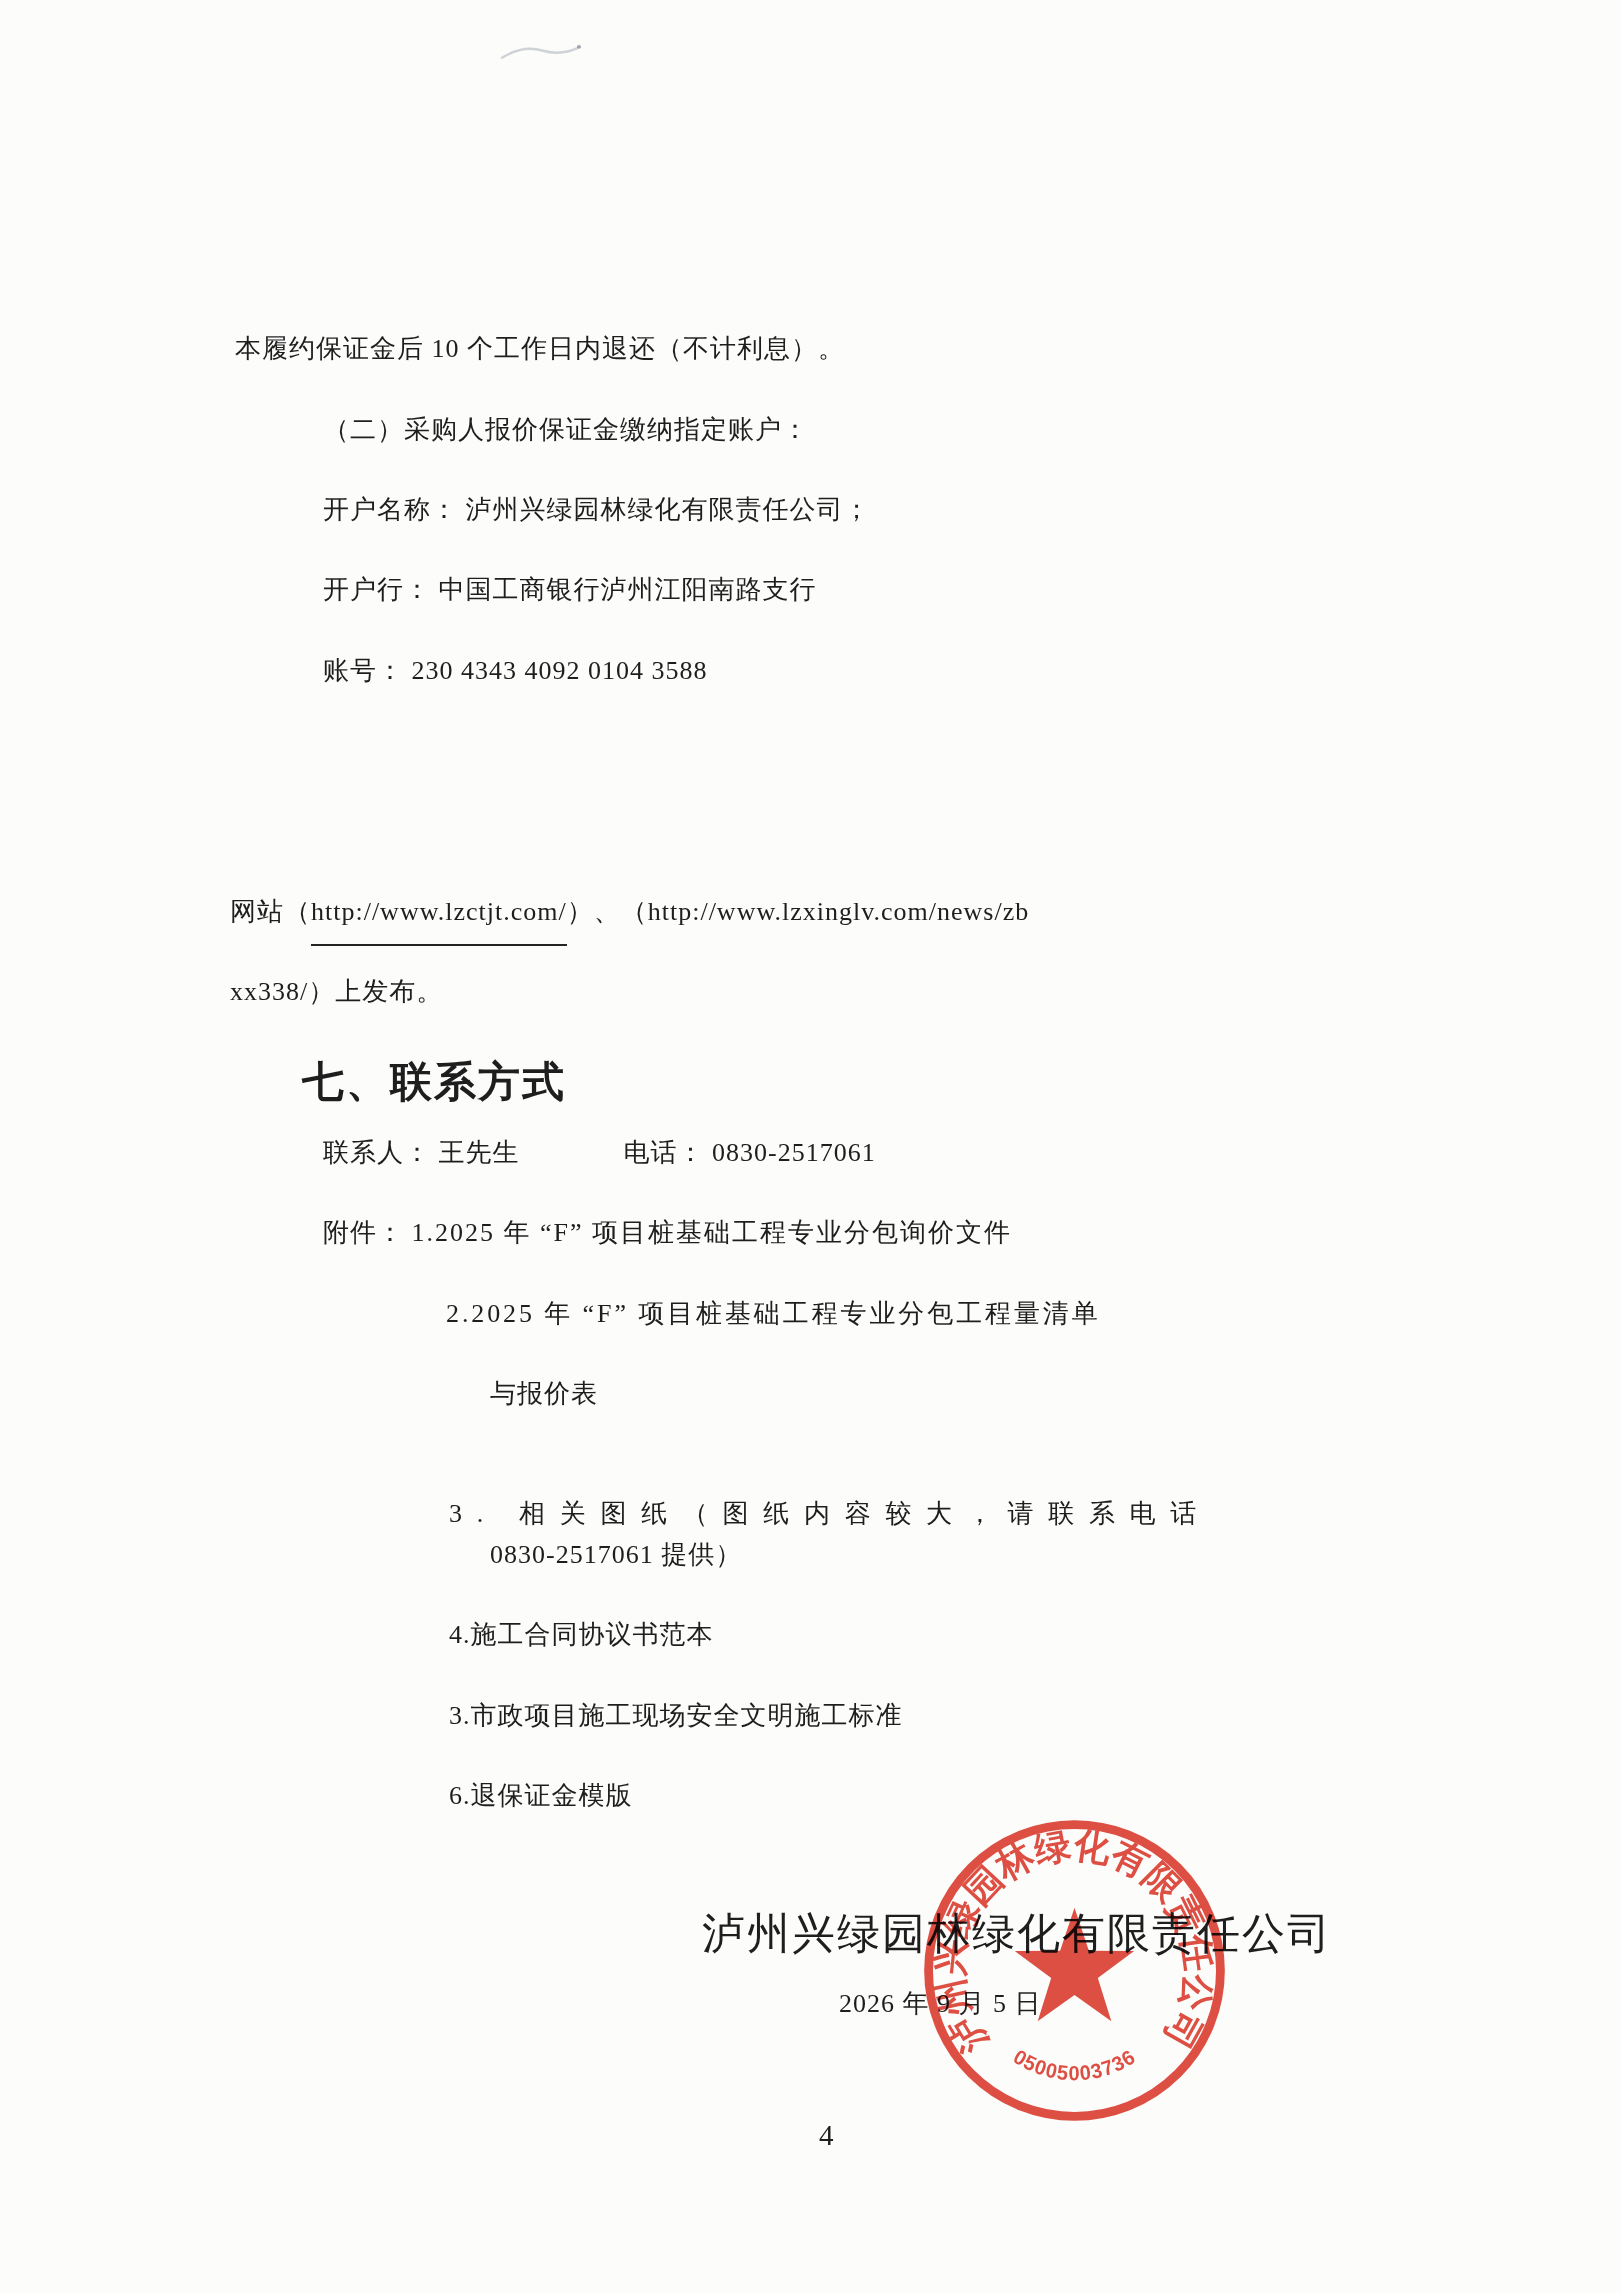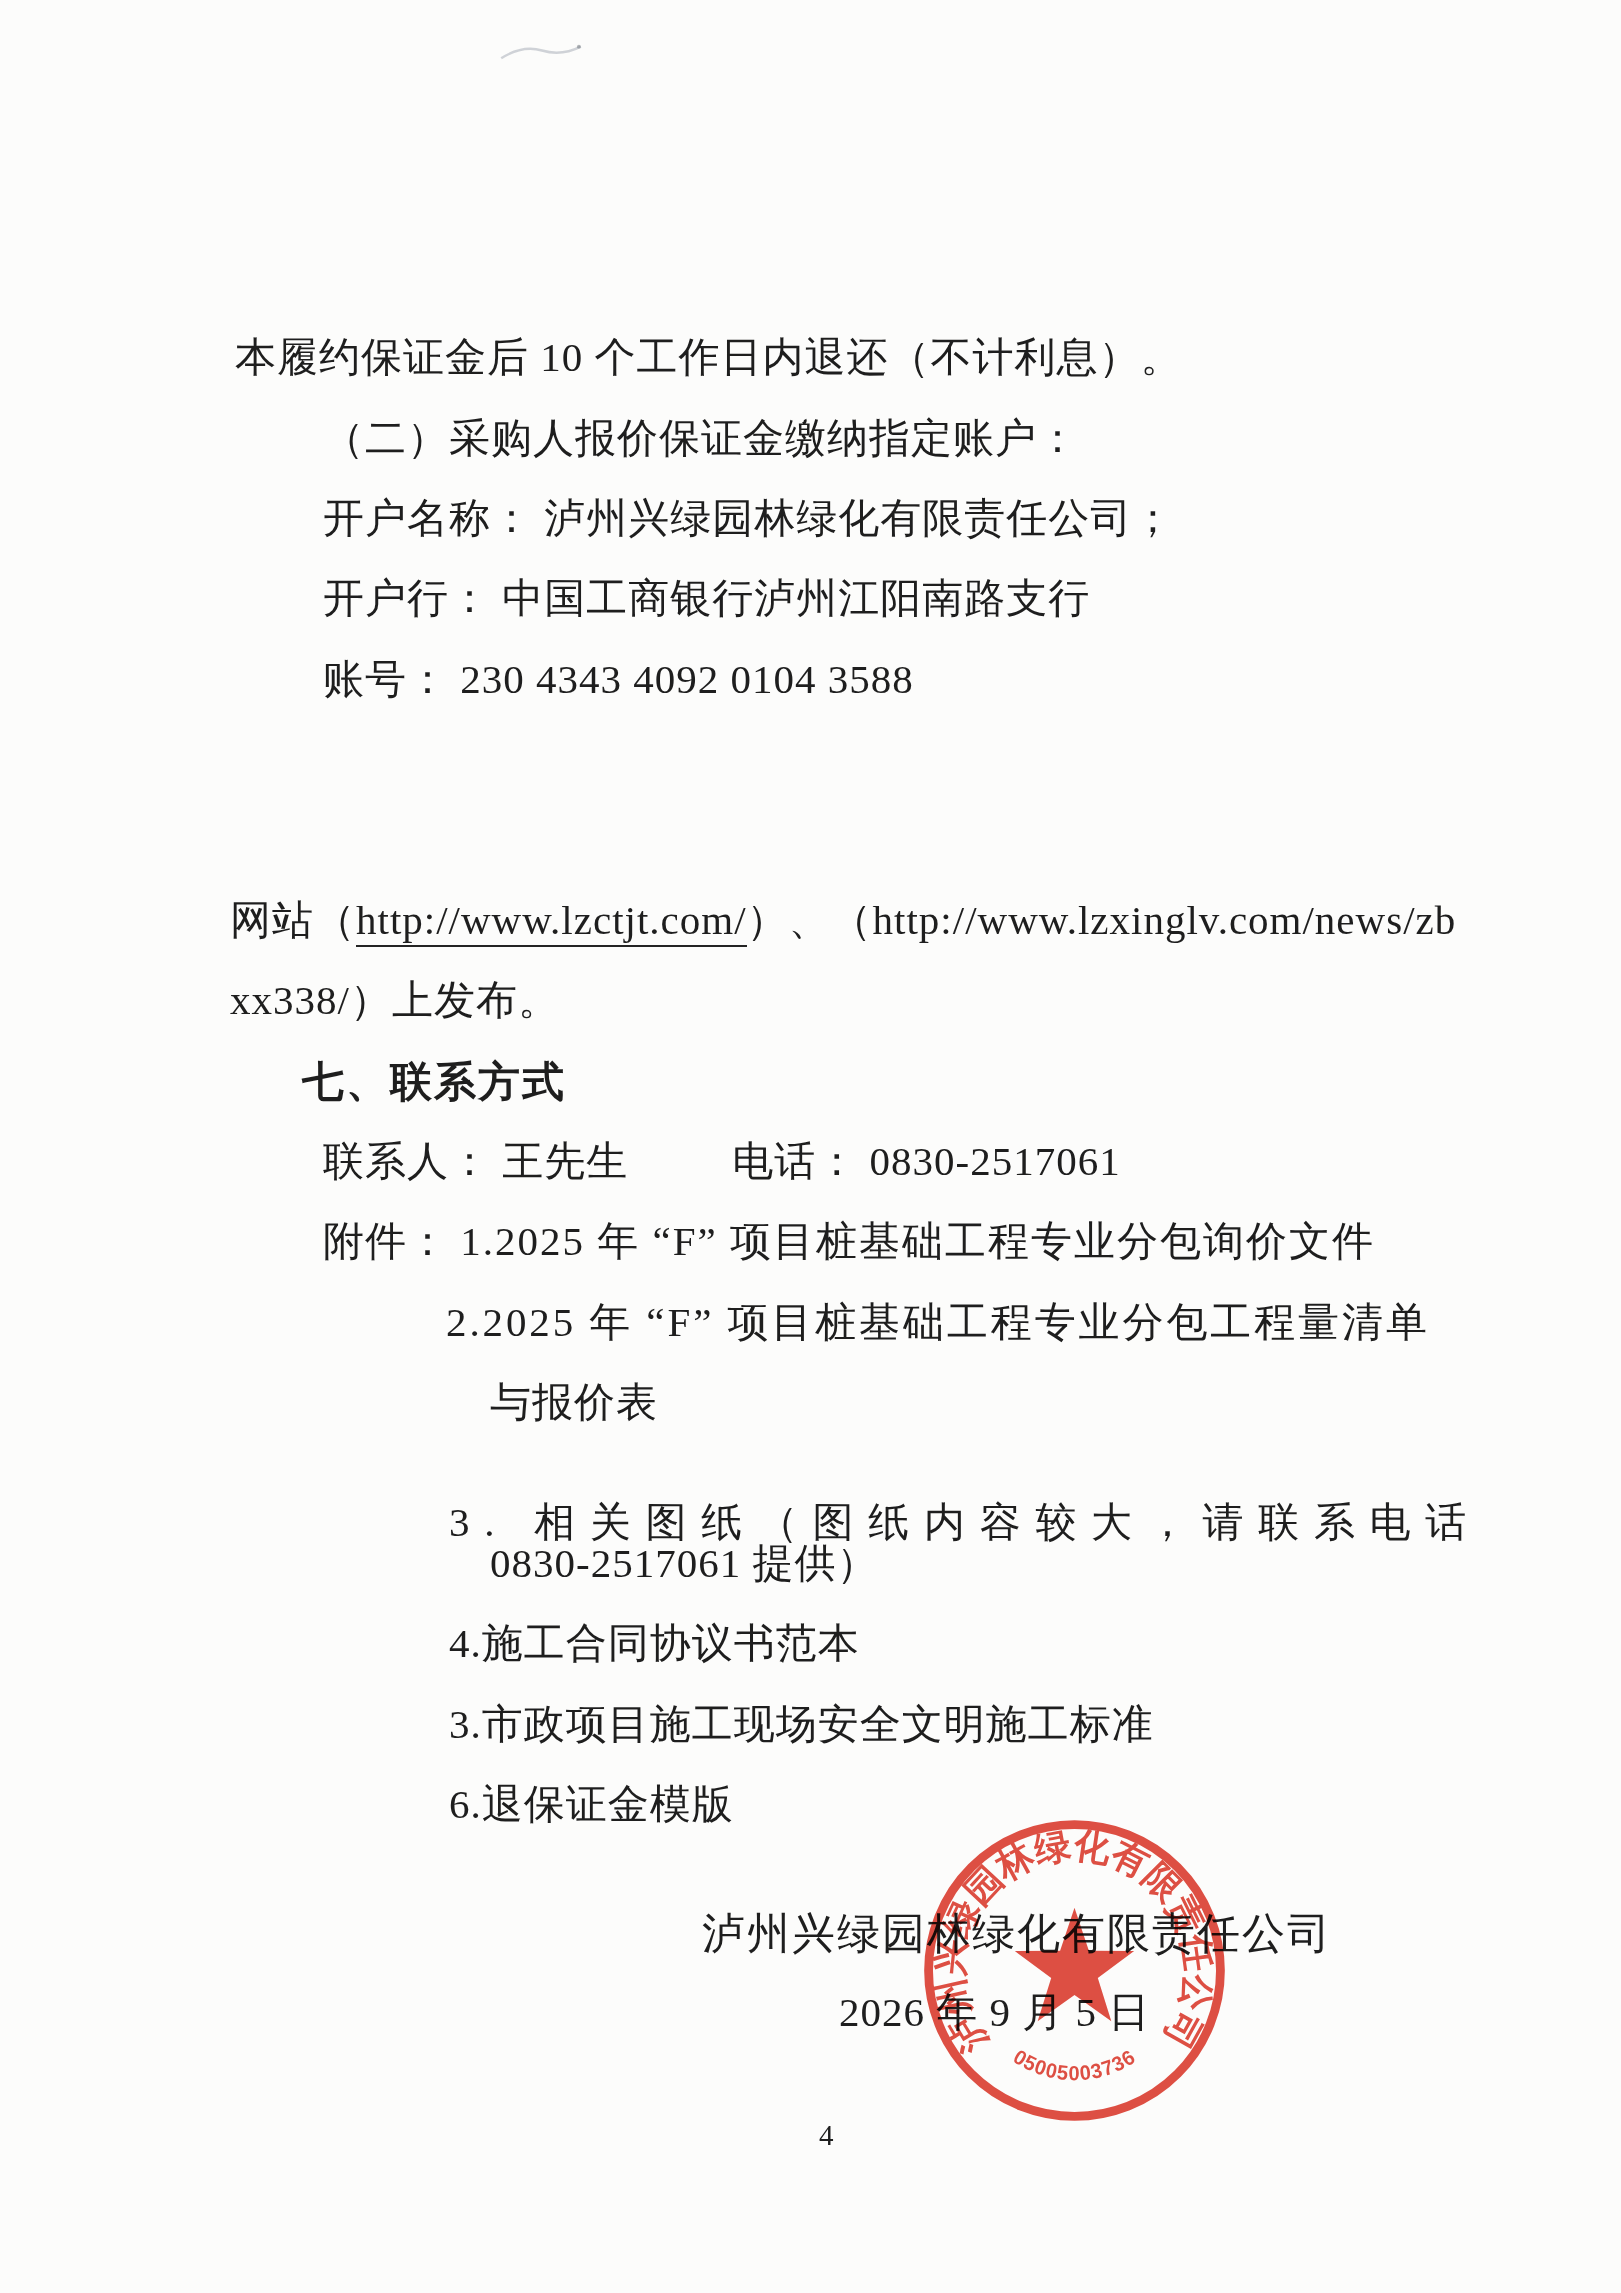--- a/index.html
+++ b/index.html
@@ -9,37 +9,37 @@
     height: 2294px;
     margin: 0 auto;
     background: #fcfcfb;
     overflow: hidden;
     font-family: "Liberation Serif", "DejaVu Serif", serif;
     color: #1e1e1e;
   }
   .ln {
     position: absolute;
     white-space: nowrap;
-    font-size: 41px;
+    font-size: 26px;
     line-height: 1.15;
     letter-spacing: 1px;
   }
   .hd {
     font-family: "Liberation Sans", "DejaVu Sans", sans-serif;
     font-weight: 700;
     font-size: 42px;
     letter-spacing: 2px;
   }
   .sp1 { letter-spacing: 1.5px; }
   .sp2 { letter-spacing: 2px; }
   .sp3 { letter-spacing: 2.9px; }
   .sp15 { letter-spacing: 14.7px; margin-top: 40px; }
   .link-underline {
     border-bottom: 2.9px solid #242424;
-    padding-bottom: 2px;
+    padding-bottom: 18px;
   }
   .phone-gap { margin-left: 104px; }
   .sig-company {
     font-size: 43px;
     letter-spacing: 2px;
   }
   .page-number {
     font-size: 29px;
     letter-spacing: 0;
   }

